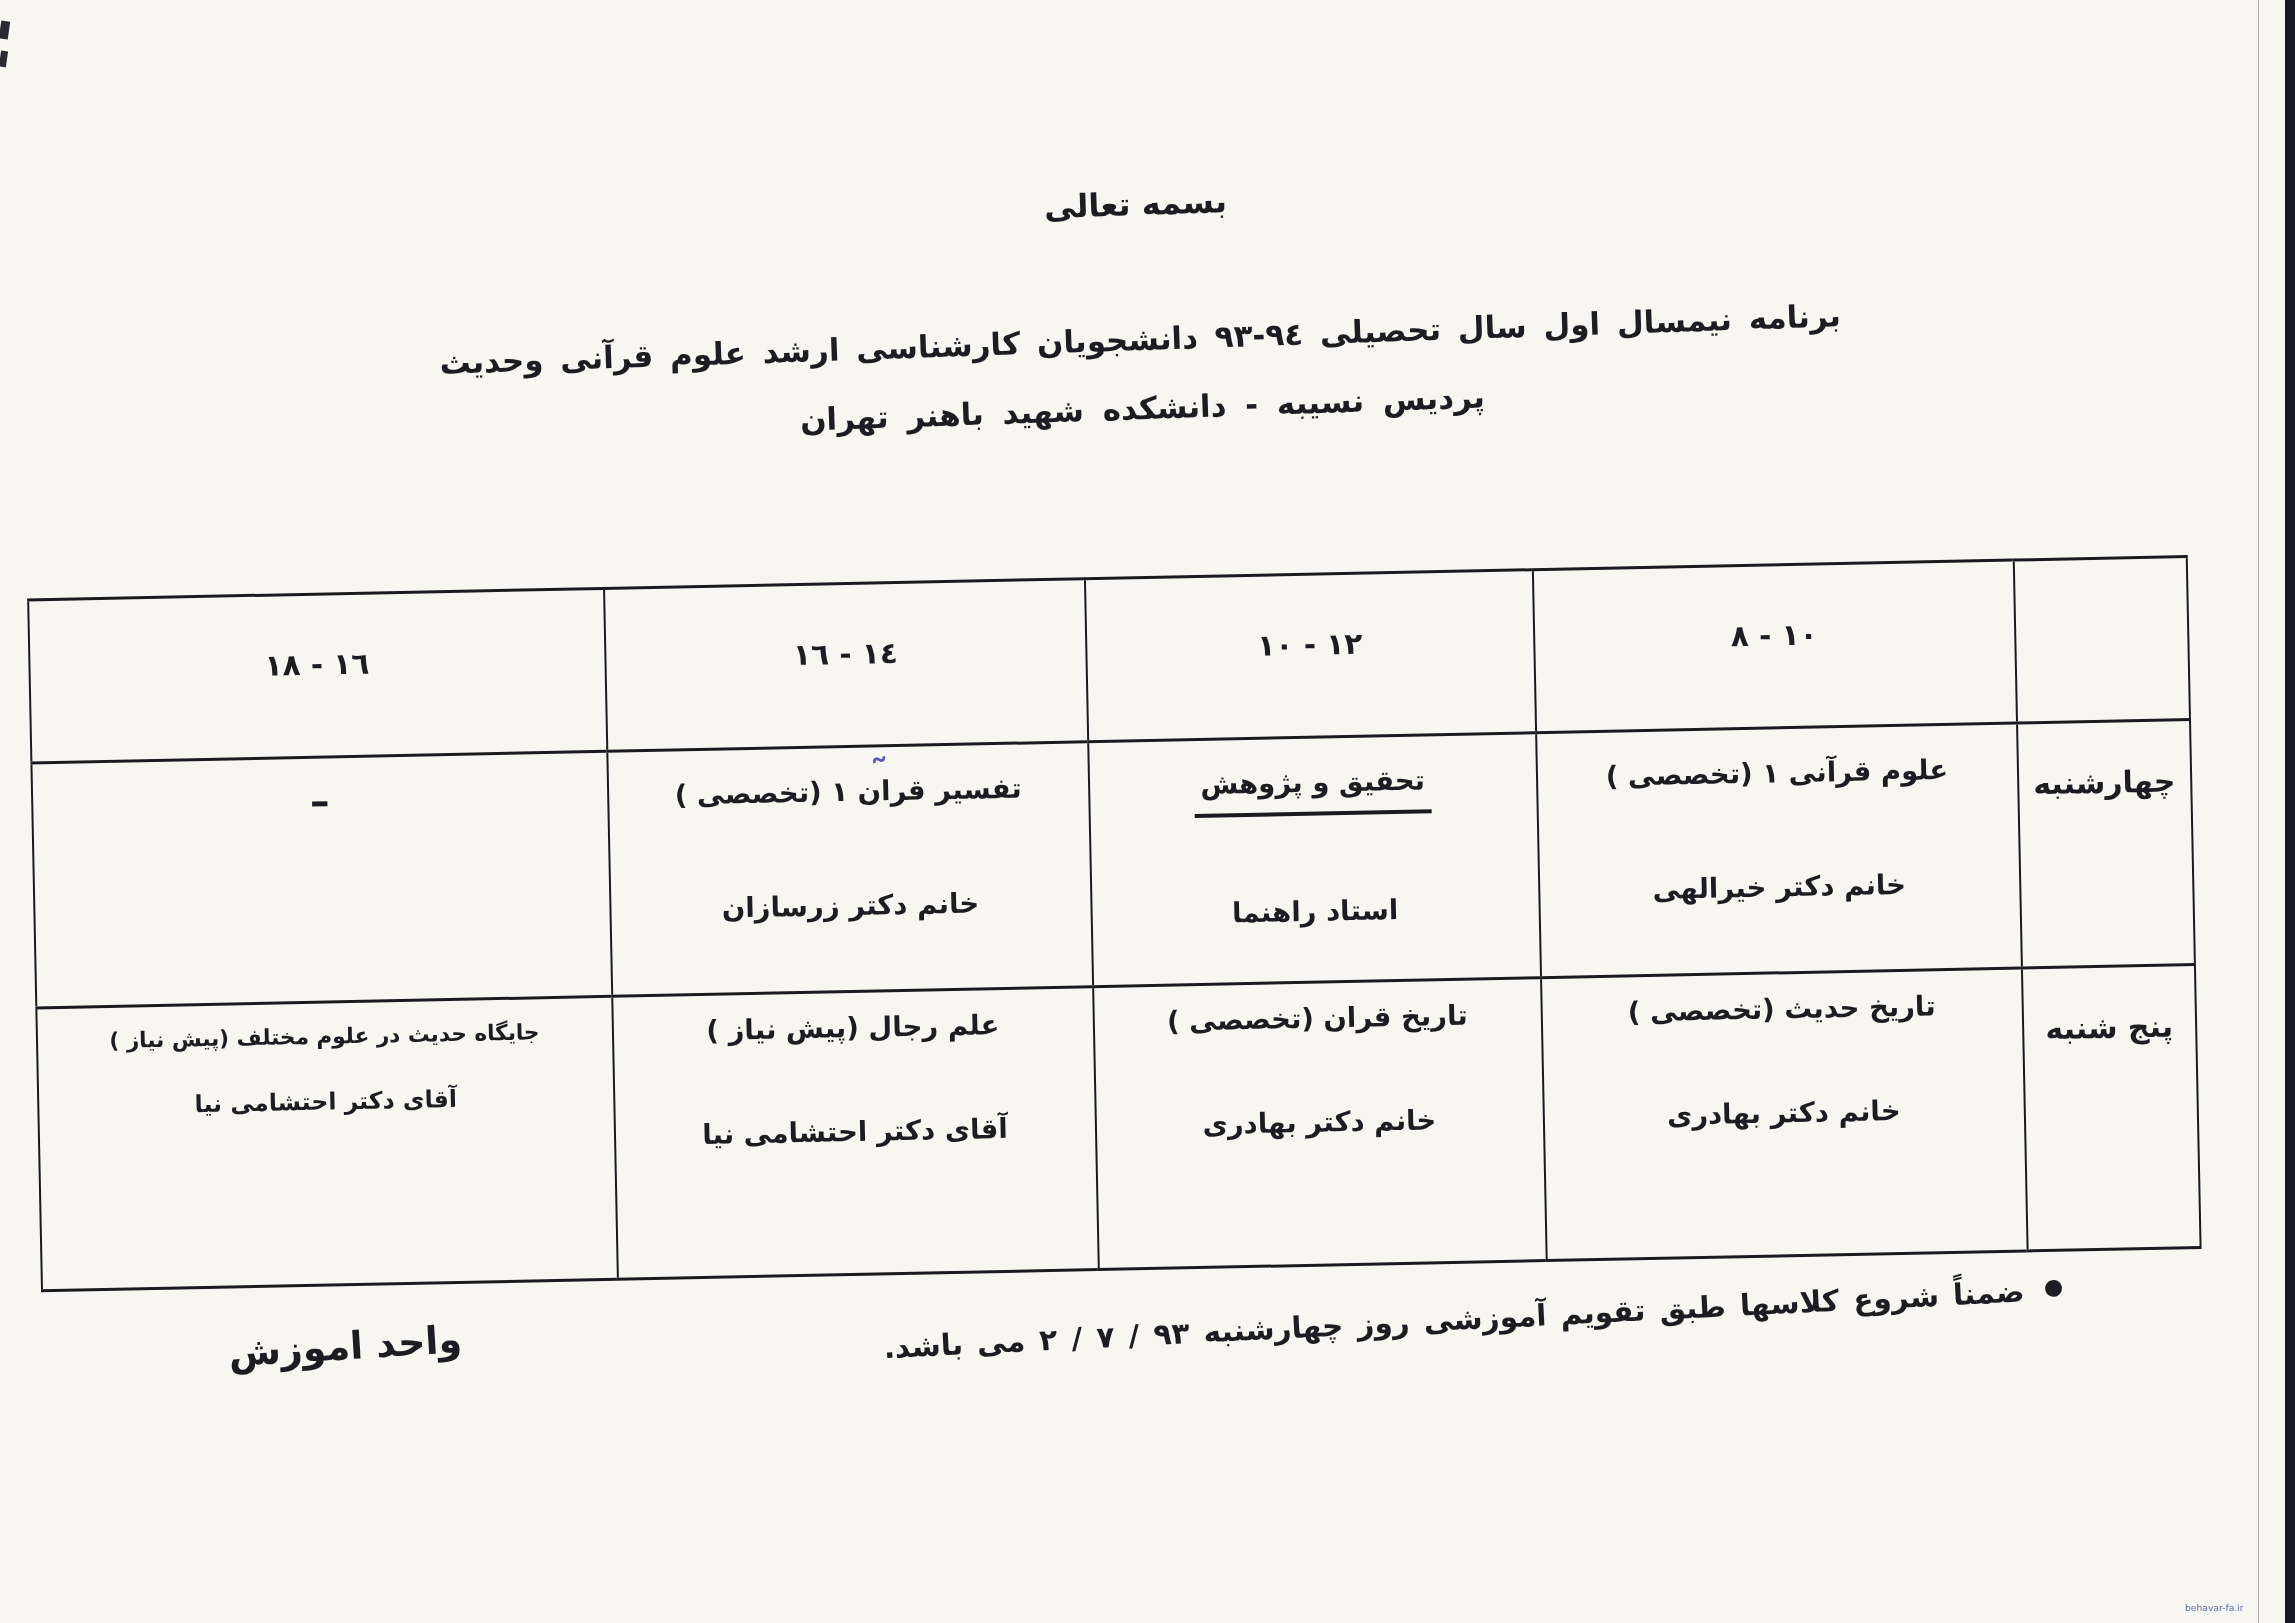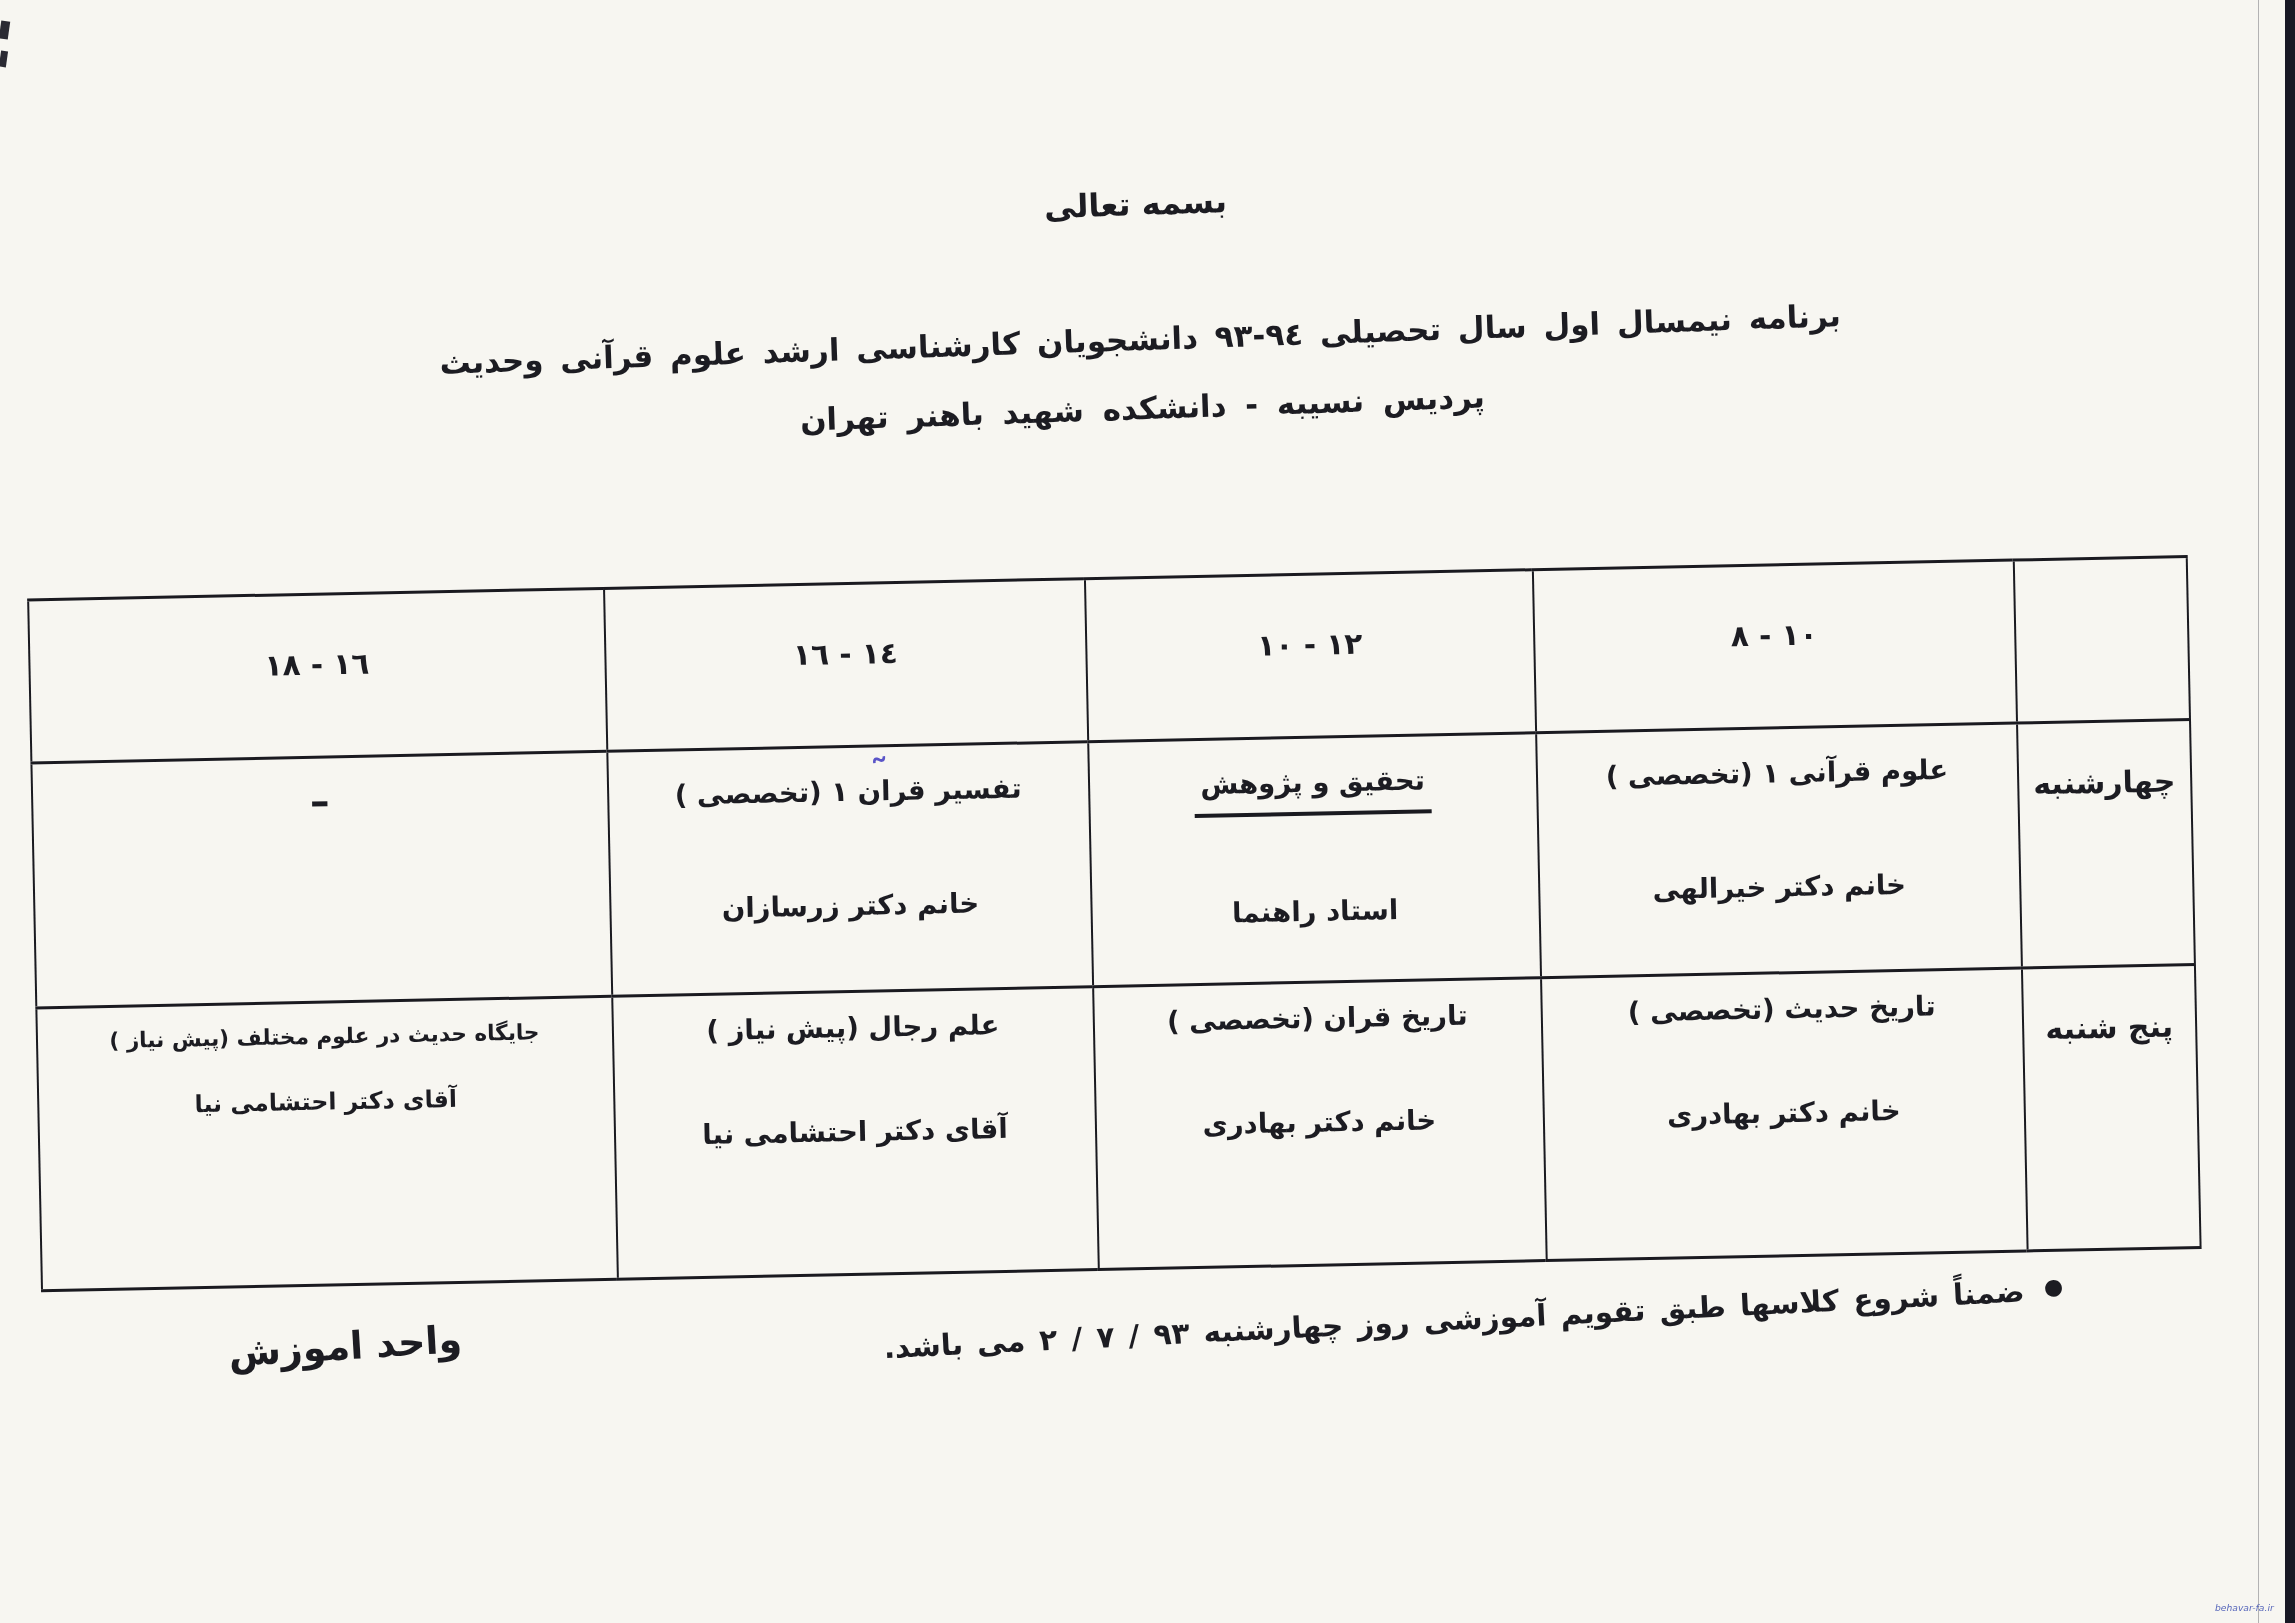--- a/index.html
+++ b/index.html
@@ -41,21 +41,21 @@
   .note .bullet{font-size:22px;vertical-align:6.5px;margin-left:19.6px;}
   .note .date{direction:ltr;unicode-bidi:isolate;}
   .unit{position:absolute;left:216px;top:1308px;font-size:38px;font-weight:bold;direction:rtl;
         transform:rotate(-2.3deg);letter-spacing:0.7px;}
 
   
   .edge-band{position:absolute;right:0;top:0;width:10.5px;height:1623px;background:#181824;}
   .scan-line{position:absolute;left:2258px;top:0;width:1.3px;height:1623px;background:rgba(110,110,118,.5);}
   .mark-a{position:absolute;left:0;top:21px;width:9.2px;height:18.3px;background:#2a2a33;transform:rotate(8deg);}
   .mark-b{position:absolute;left:0;top:51px;width:7.2px;height:15.7px;background:#2a2a33;transform:rotate(8deg);}
-  .watermark{position:absolute;left:2185px;top:1602px;font-size:9.2px;color:#5868bb;font-style:italic;margin-left:30px;}
+  .watermark{position:absolute;left:2185px;top:1602px;font-size:9.2px;color:#5868bb;}
 </style>
 </head>
 <body>
 
 <div class="canvas">
 
   <div class="sheet">
 
     <div class="titles">
       <div class="bismillah">بسمه تعالی</div>

